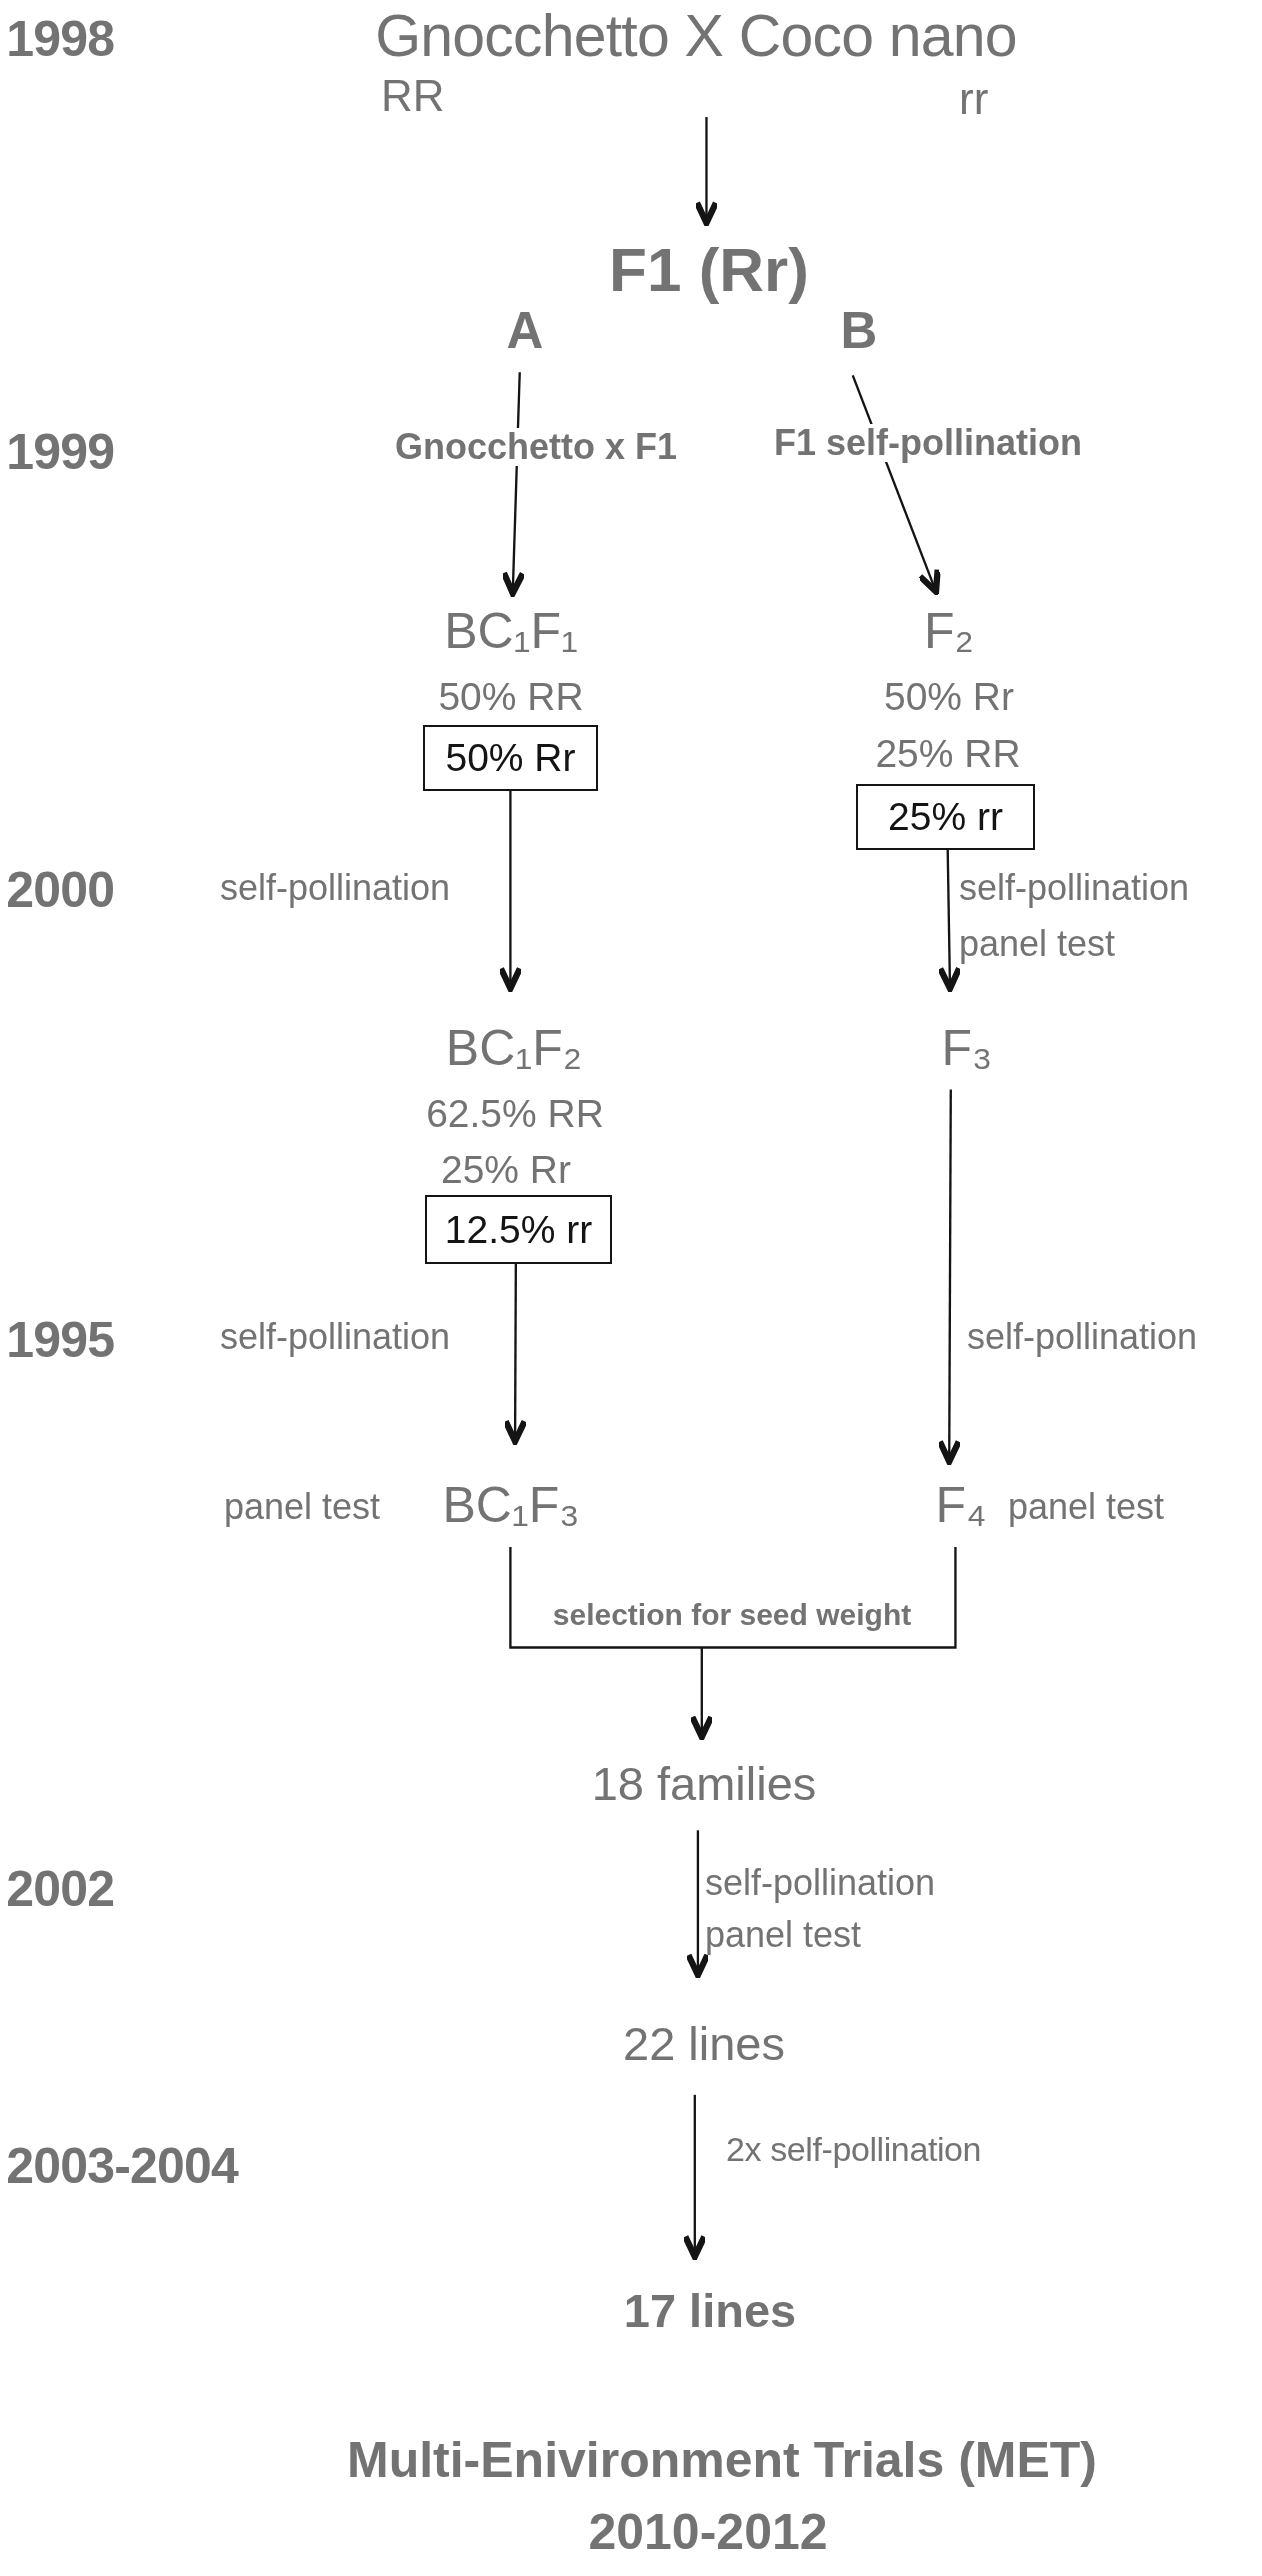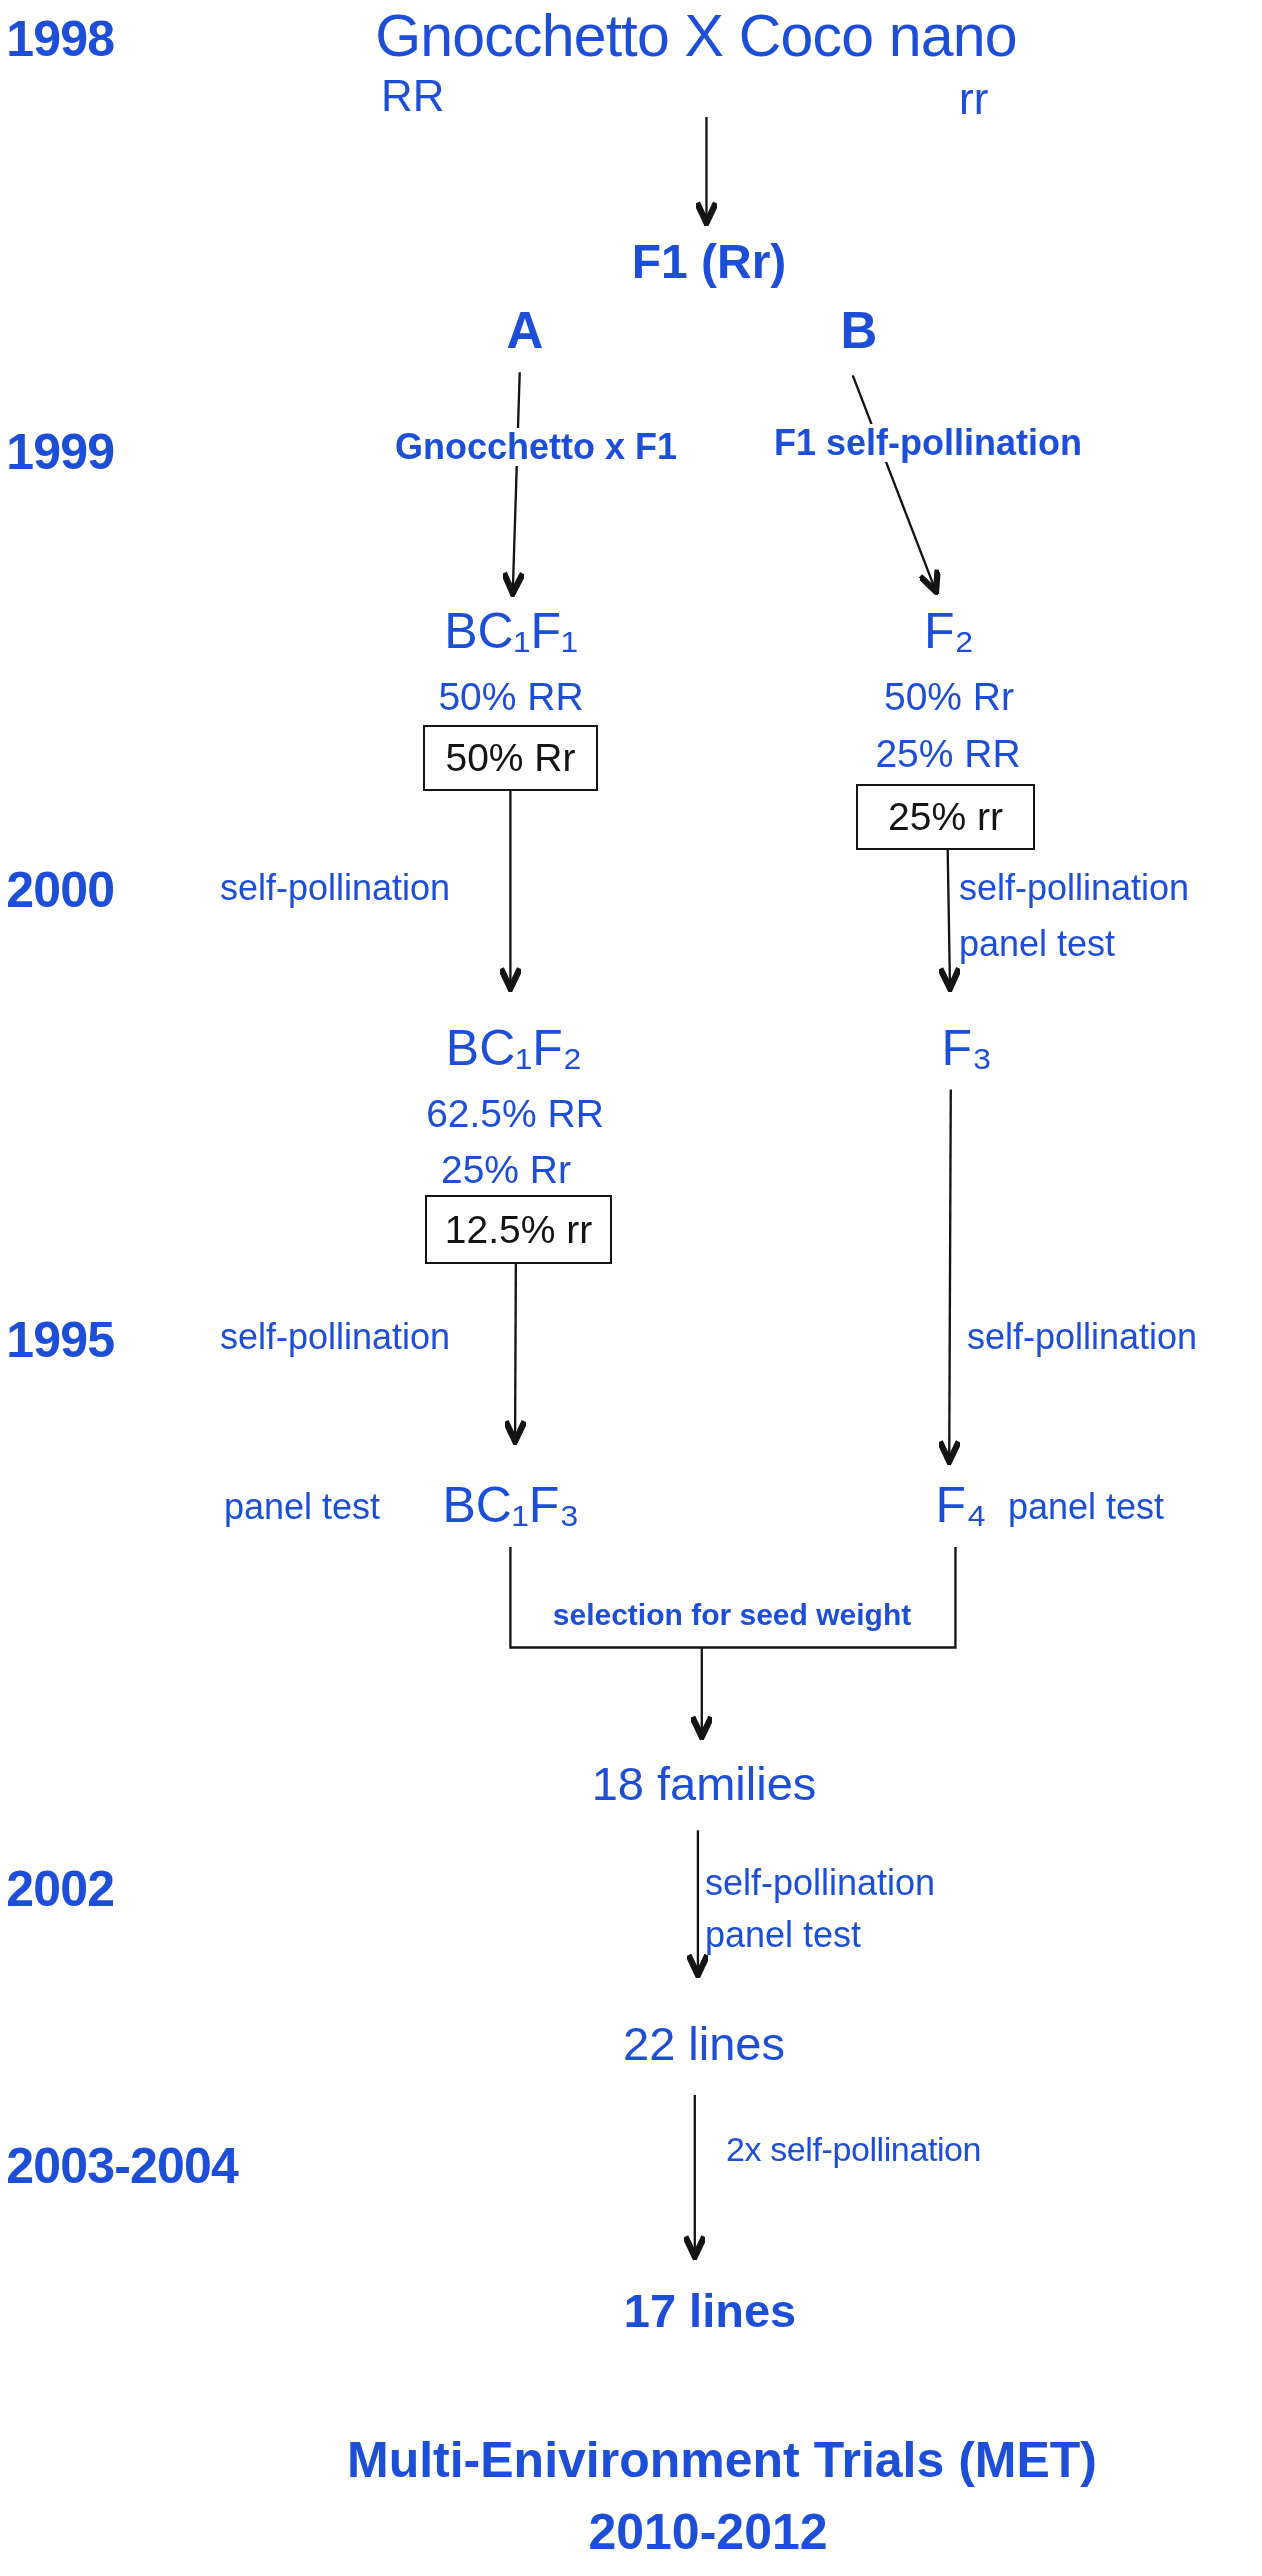--- a/index.html
+++ b/index.html
@@ -1,20 +1,20 @@
 <!DOCTYPE html>
 <html style="font-size:12.5px"><head>
 <meta charset="utf-8">
 <style>
   html,body{margin:0;padding:0;background:#ffffff;}
   .canvas{
     position:relative;width:1262px;height:2576px;background:#ffffff;overflow:hidden;
     font-family:"Liberation Sans","DejaVu Sans",sans-serif;color:#141414;
   }
-  .lbl{position:absolute;white-space:nowrap;line-height:1.05;color:#1d4ed8;}
+  .lbl{position:absolute;white-space:nowrap;line-height:1.05;color:#737373;}
   .c{transform:translateX(-50%);}
   .b{font-weight:bold;}
   .year{font-size:50px;font-weight:bold;left:6.2px;letter-spacing:-0.8px;}
   .gen{font-size:50px;}            
   .pct{font-size:39px;}            
   .step{font-size:36px;}           
   .small-step{font-size:34px;letter-spacing:-0.4px;}
   .branch-cross{font-size:36px;font-weight:bold;background:#ffffff;padding:0 6.2px;margin-left:22px;}
   .gbox{
     position:absolute;border:2.3px solid #141414;background:#ffffff;
@@ -51,21 +51,21 @@
   <div class="lbl year" style="top:12.5px">1998</div>
   <div class="lbl year" style="top:426px">1999</div>
   <div class="lbl year" style="top:864px">2000</div>
   <div class="lbl year" style="top:1314px">1995</div>
   <div class="lbl year" style="top:1863px">2002</div>
   <div class="lbl year" style="top:2140px">2003-2004</div>
 
   <div class="lbl c" style="left:696px;top:6.2px;font-size:59px;letter-spacing:-0.8px">Gnocchetto X Coco nano</div>
   <div class="lbl" style="left:381px;top:73px;font-size:44px">RR</div>
   <div class="lbl" style="left:959px;top:76px;font-size:44px">rr</div>
-  <div class="lbl c b" style="left:709px;top:237px;font-size:48px">F1 (Rr)</div>
+  <div class="lbl c b" style="left:709px;top:237px;font-size:62px">F1 (Rr)</div>
 
   <div class="lbl c b" style="left:525px;top:304px;font-size:51px">A</div>
   <div class="lbl c b" style="left:859px;top:304px;font-size:51px">B</div>
   <div class="lbl c branch-cross" style="left:514px;top:428px">Gnocchetto x F1</div>
   <div class="lbl c branch-cross" style="left:906px;top:424px">F1 self-pollination</div>
 
   <div class="lbl c gen" style="left:511px;top:605px">BC₁F₁</div>
   <div class="lbl c pct" style="left:511px;top:677px">50% RR</div>
   <div class="gbox" style="left:423px;top:725px;width:171px;height:62px">
     <span>50% Rr</span>

